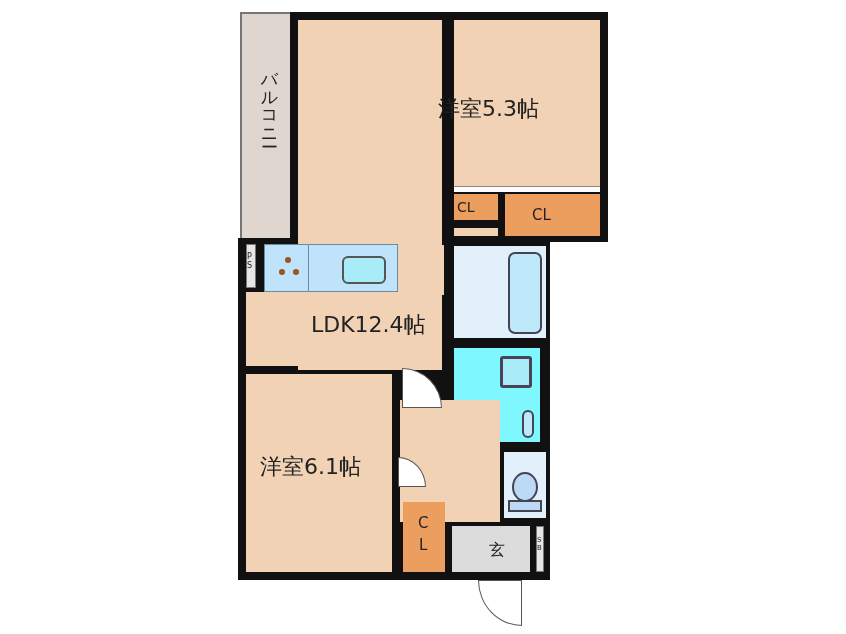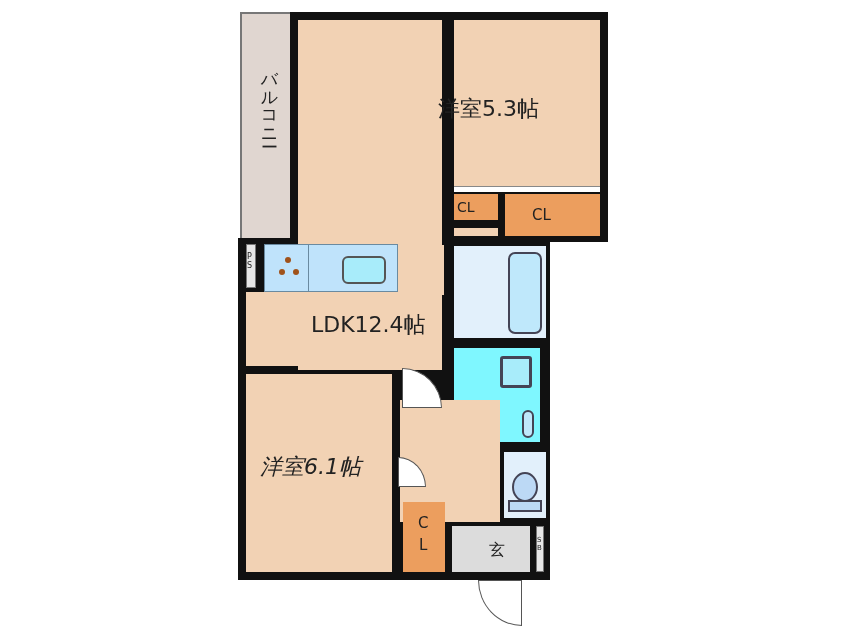--- a/index.html
+++ b/index.html
@@ -52,21 +52,21 @@
 <div class="abs" style="left:508px;top:252px;width:34px;height:82px;border:2px solid #445;border-radius:7px;background:#bfe8fb;"></div>
 
 <div class="abs wash" style="left:454px;top:348px;width:86px;height:94px;"></div>
 <div class="abs" style="left:500px;top:356px;width:32px;height:32px;border:3px solid #445;border-radius:3px;background:#a8ecfa;"></div>
 <div class="abs" style="left:522px;top:410px;width:12px;height:28px;border:2px solid #445;border-radius:6px;background:#bfe8fb;"></div>
 
 <div class="abs floor" style="left:400px;top:400px;width:100px;height:122px;"></div>
 <div class="abs" style="left:402px;top:368px;width:40px;height:40px;border:1.5px solid #555;border-radius:0 100% 0 0;background:#fff;"></div>
 
 <div class="abs floor" style="left:246px;top:374px;width:146px;height:198px;"></div>
-<div class="abs label" style="left:260px;top:452px;font-size:22px;font-style:italic;">洋室6.1帖</div>
+<div class="abs label" style="left:260px;top:452px;font-size:22px;">洋室6.1帖</div>
 <div class="abs" style="left:398px;top:457px;width:28px;height:30px;border:1.5px solid #555;border-radius:0 100% 0 0;background:#fff;"></div>
 
 <div class="abs cl" style="left:403px;top:502px;width:42px;height:70px;"></div>
 <div class="abs label" style="left:418px;top:512px;font-size:15px;line-height:22px;text-align:center;"><span>C</span><br><span>L</span></div>
 
 <div class="abs wet" style="left:504px;top:452px;width:42px;height:66px;"></div>
 <div class="abs" style="left:512px;top:472px;width:26px;height:30px;border:2px solid #445;border-radius:50%;background:#bcd9f5;"></div>
 <div class="abs" style="left:508px;top:500px;width:34px;height:12px;border:2px solid #445;background:#bcd9f5;"></div>
 
 <div class="abs genkan" style="left:452px;top:526px;width:78px;height:46px;"></div>

